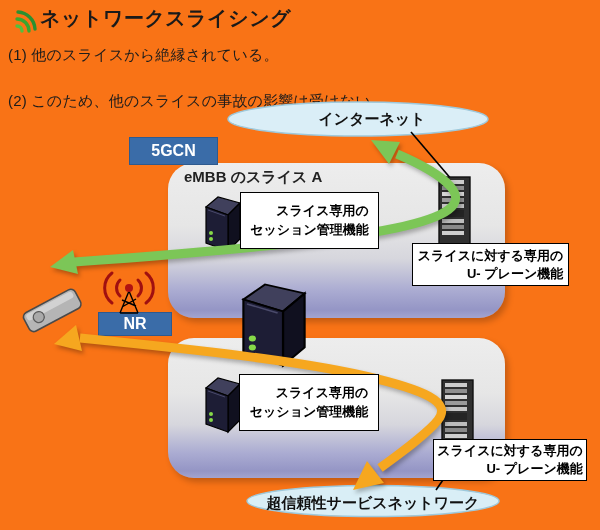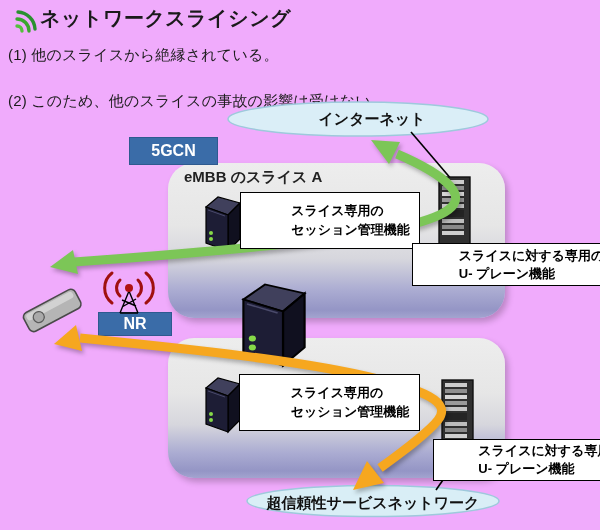--- a/index.html
+++ b/index.html
@@ -1,17 +1,17 @@
 <!DOCTYPE html>
 <html><head>
 <meta charset="utf-8">
 <style>
   html,body{margin:0;padding:0;background:#fff;}
   #stage{
-    position:relative;width:600px;height:530px;overflow:hidden;background:#f0abfc;
+    position:relative;width:600px;height:530px;overflow:hidden;background:#f97316;
     font-family:"Liberation Sans",sans-serif;color:#111;
   }
   .abs{position:absolute;}
   
   #page-title{left:40px;top:5px;font-size:20px;font-weight:bold;letter-spacing:.5px;color:#1a1a1a;}
   .point-line{left:8px;font-size:15px;color:#1c1c1c;letter-spacing:.2px;}
   #point1{top:46px;} #point2{top:68px;margin-top:24px;}
   
   .slice{
     left:168px;width:337px;border-radius:26px;z-index:1;
@@ -26,22 +26,22 @@
   
   .blue-tag{
     background:#3a6ca8;color:#fff;font-weight:bold;text-align:center;z-index:1;
     display:flex;align-items:center;justify-content:center;border:1px solid #2e5a8f;
   }
   #core-tag{left:129px;top:137px;width:87px;height:26px;font-size:16px;}
   #nr-tag{left:98px;top:312px;width:72px;height:22px;font-size:16px;}
   
   .lbl{
     background:#fff;border:1.6px solid #000;z-index:3;
-    display:flex;align-items:center;justify-content:center;text-align:left;
-    font-size:13px;font-weight:bold;line-height:1.45;white-space:pre-line;color:#000;padding-left:41px;
+    display:flex;align-items:center;justify-content:center;text-align:right;
+    font-size:13px;font-weight:bold;line-height:1.45;white-space:pre-line;color:#000;
   }
   #lbl-session-a{left:240px;top:192px;width:137px;height:55px;}
   #lbl-session-b{left:239px;top:374px;width:138px;height:55px;}
   #lbl-shared{left:293px;top:302px;width:169px;height:47px;}
   #lbl-uplane-a{left:412px;top:243px;width:155px;height:41px;line-height:1.35;}
   #lbl-uplane-b{left:433px;top:439px;width:152px;height:40px;line-height:1.35;}
   
   .cloud-text{z-index:4;text-align:center;font-size:15px;font-weight:bold;color:#111;}
   #internet-text{left:252px;top:110px;width:240px;}
   #service-text{left:250px;top:494px;width:246px;}

